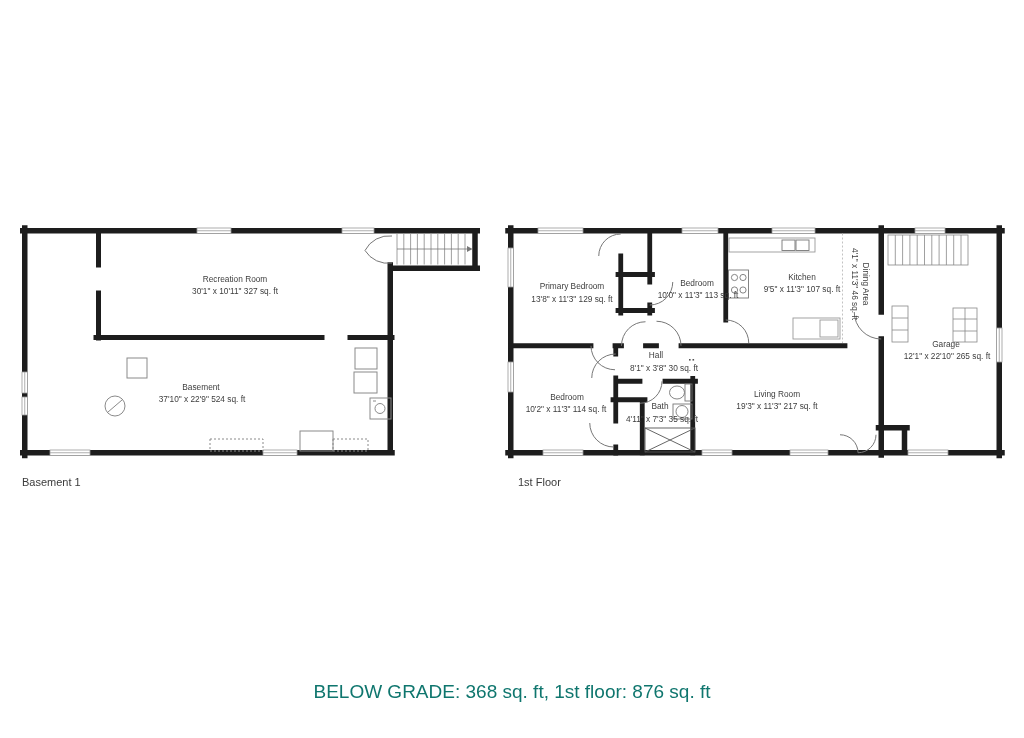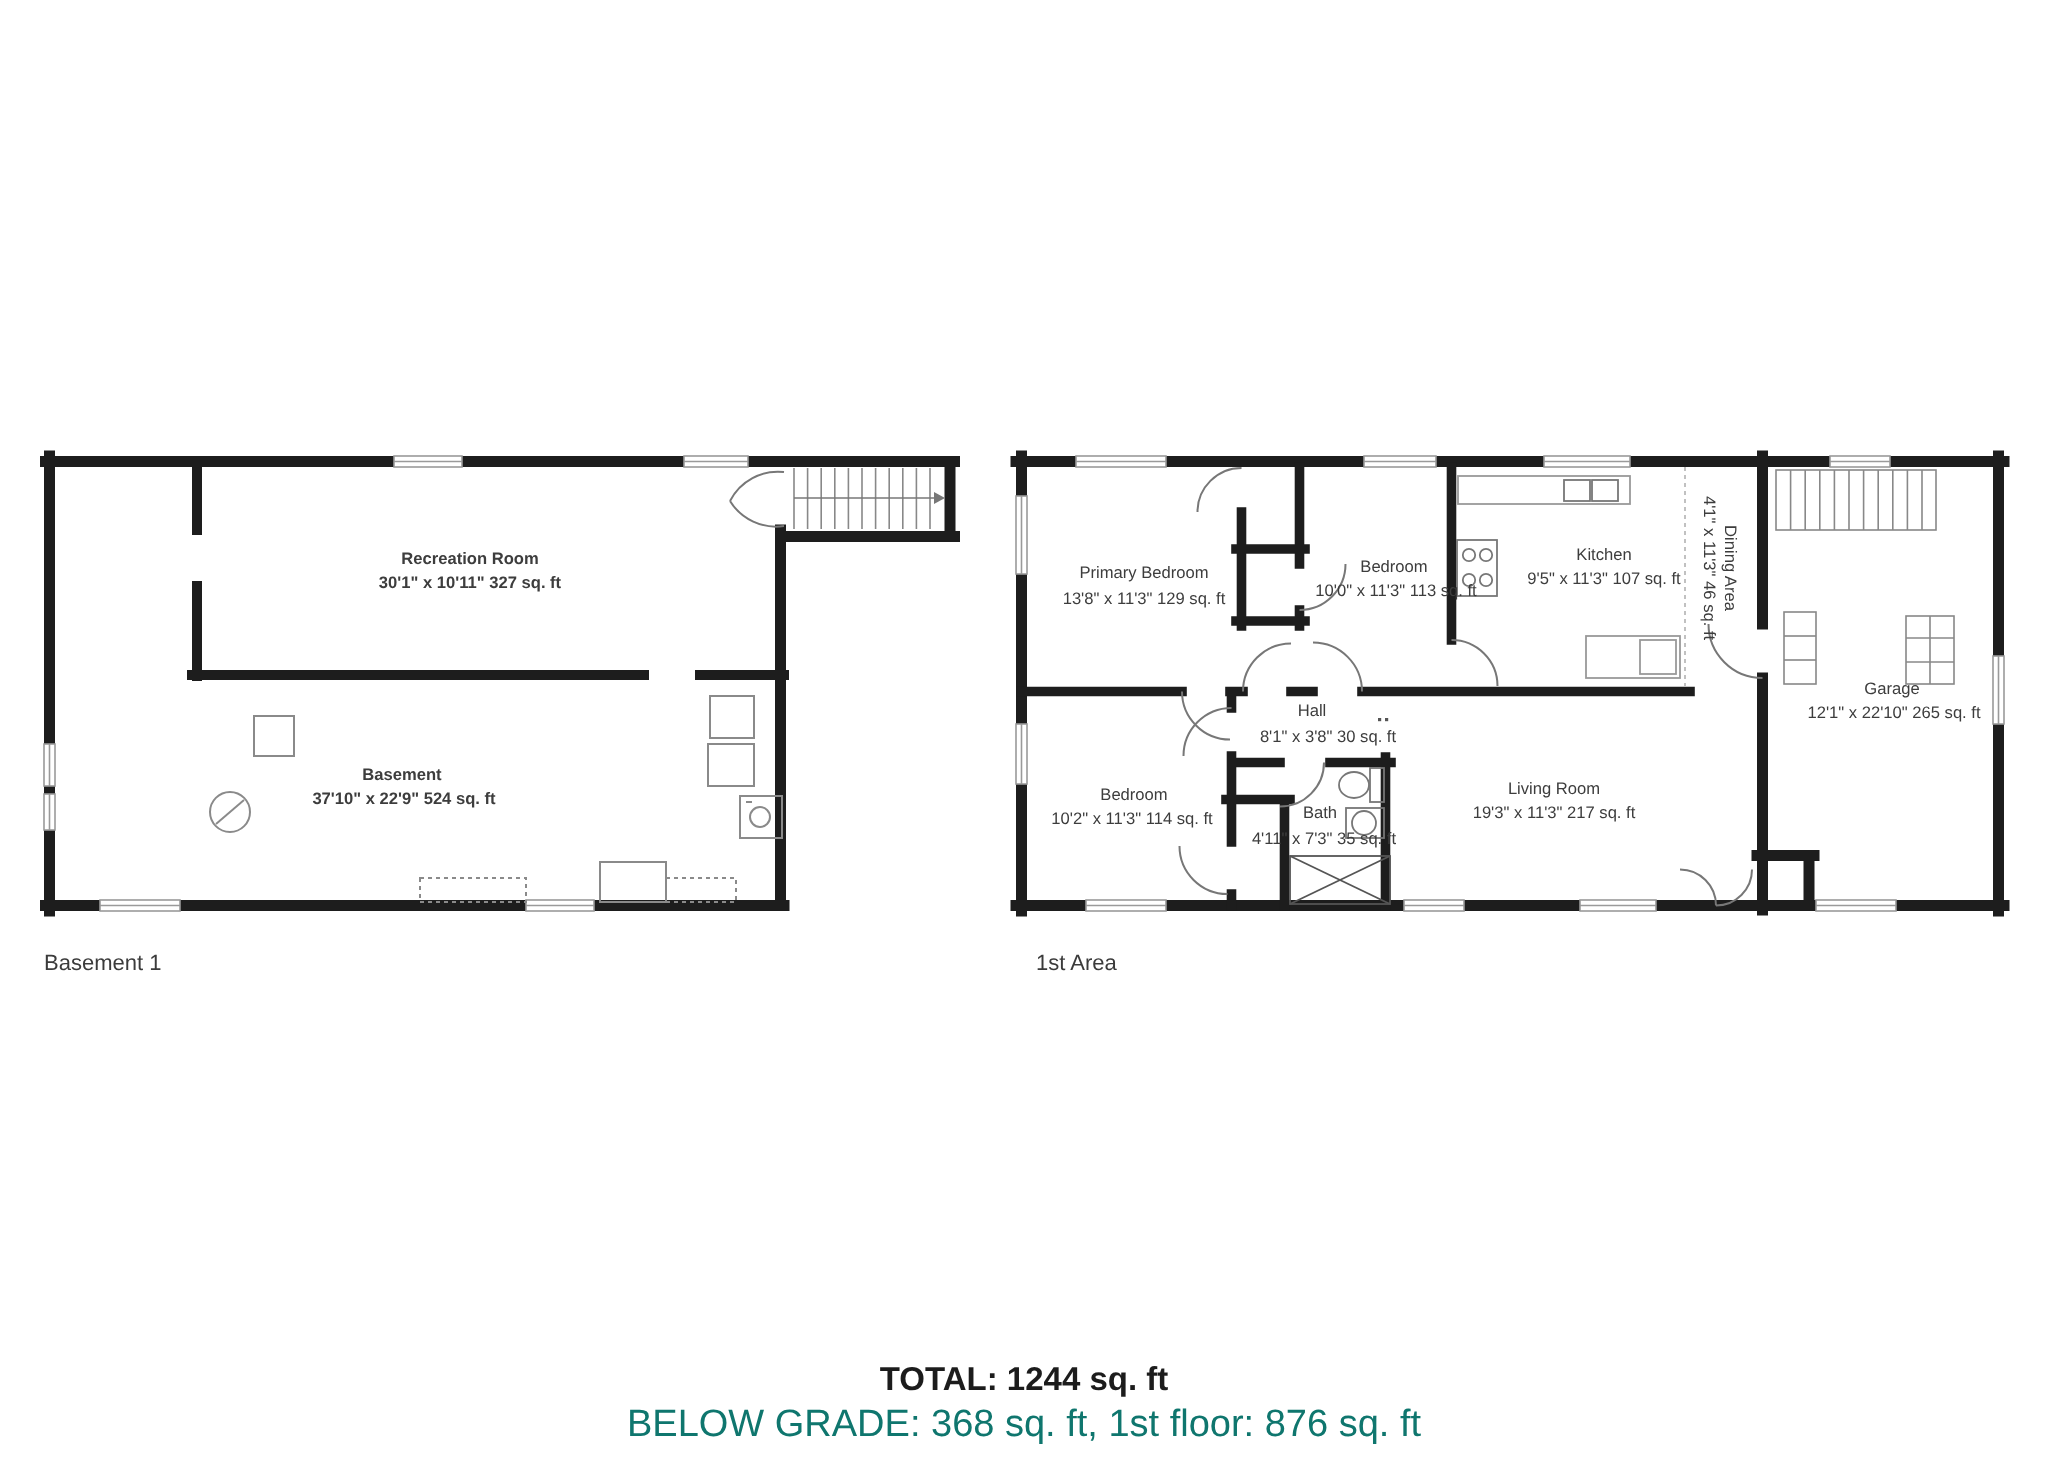--- a/index.html
+++ b/index.html
@@ -10,21 +10,21 @@
   svg text{font-family:"Liberation Sans", sans-serif;font-size:8.3px;fill:#3d3d3d;}
   .summary{position:absolute;left:0;top:681px;width:1024px;text-align:center;color:#222222;}
   .summary .total{font-size:16.5px;font-weight:bold;margin:0 0 2px 0;color:#1c1c1c;}
   .summary .line{font-size:19px;margin:0 0 1px 0;color:#0f766e;}
 </style>
 </head>
 <body>
 
 <div id="page">
 
-  <div class="plan" style="left:20px;top:220px;font-weight:bold;">
+  <div class="plan" style="left:20px;top:220px;">
     <svg width="460" height="242" viewBox="0 0 460 242">
 
       <path d="M2,10.75 H457.75 M455,10.75 V48 M372.5,48.25 H457.75 M370.25,45 V232.75 M2.5,232.75 H372 M4.75,8 V235.5" stroke="#1d1d1d" stroke-width="5.5" fill="none" stroke-linecap="square"></path>
 
       <path d="M78.5,13 V45 M78.5,73 V118 M76,117.5 H302 M330,117.5 H372" stroke="#1d1d1d" stroke-width="5" fill="none" stroke-linecap="square"></path>
 
       <g stroke="#9a9a9a" stroke-width="0.8">
         <g>
             <rect x="177" y="8" width="34" height="5.5" fill="#fff"></rect>
             <line x1="177" y1="10.75" x2="211" y2="10.75"></line>
@@ -252,20 +252,19 @@
         <text x="61" y="192">10'2" x 11'3" 114 sq. ft</text>
         <text x="155" y="189">Bath</text>
         <text x="157" y="202">4'11" x 7'3" 35 sq. ft</text>
         <text x="272" y="177">Living Room</text>
         <text x="272" y="189">19'3" x 11'3" 217 sq. ft</text>
       </g>
     </svg>
   </div>
 
   <div class="floor-label" style="left:22px;top:476px;">Basement 1</div>
-  <div class="floor-label" style="left:518px;top:476px;">1st Area</div>
+  <div class="floor-label" style="left:518px;top:476px;">1st Floor</div>
 
   <div class="summary">
-    <div class="total">TOTAL: 1244 sq. ft</div>
     <div class="line">BELOW GRADE: 368 sq. ft, 1st floor: 876 sq. ft</div>
   </div>
 
 </div>
 
 </body></html>

